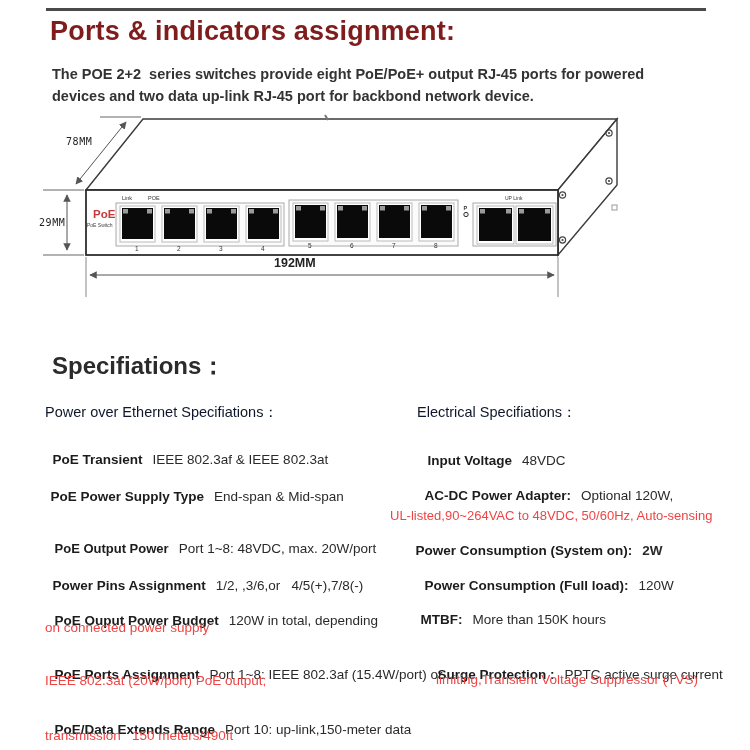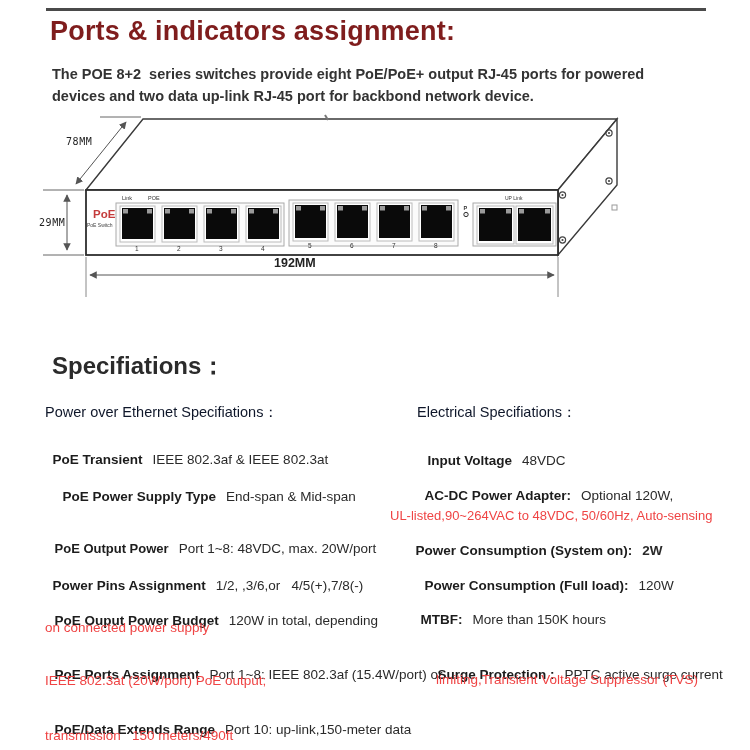--- a/index.html
+++ b/index.html
@@ -22,21 +22,21 @@
   .cont{font-size:13.5px;color:#ef4444;white-space:pre;}
   .small13{font-size:13px;}
   svg text{font-family:"Liberation Sans","DejaVu Sans",sans-serif;}
   svg .cadtxt{font-family:"DejaVu Sans Mono",monospace;letter-spacing:.6px;fill:#222;}
 </style>
 </head>
 <body>
 
 <div class="abs" id="top-rule"></div>
 <h1 class="abs" id="main-heading" style="margin:0">Ports &amp; indicators assignment:</h1>
-<div class="abs intro" id="intro-1">The POE 8+2  series switches provide eight PoE/PoE+ output RJ-45 ports for powered</div>
+<div class="abs intro" id="intro-1">The POE 2+2  series switches provide eight PoE/PoE+ output RJ-45 ports for powered</div>
 <div class="abs intro" id="intro-2">devices and two data up-link RJ-45 port for backbond network device.</div>
 
 <svg class="abs" id="diagram" viewBox="0 0 750 205">
   <defs>
     <marker id="arr" viewBox="0 0 10 10" refX="9" refY="5" markerWidth="7.5" markerHeight="7.5" orient="auto-start-reverse">
       <path d="M0,0 L10,5 L0,10 z" fill="#555"></path>
     </marker>
   </defs>
 
   <polygon points="86,90 143,19 617,19 558,90" fill="#ffffff" stroke="#3a3a3a" stroke-width="1.4"></polygon>
@@ -170,21 +170,21 @@
 </svg>
 
 <h2 class="abs" id="specs-heading" style="margin:0">Specifiations：</h2>
 
 <div class="abs col-title" style="left:45px;top:403px">Power over Ethernet Specifiations：</div>
 
 <div class="abs spec-line" style="left:45px;top:437px">
   <b>PoE Transient</b><span class="val">IEEE 802.3af &amp; IEEE 802.3at</span>
 </div>
 
-<div class="abs spec-line" style="left:55px;top:474px">
+<div class="abs spec-line" style="left:43px;top:474px">
   <b>PoE Power Supply Type</b><span class="val">End-span &amp; Mid-span</span>
 </div>
 
 <div class="abs spec-line" style="left:47px;top:526px">
   <b class="lg">PoE Output Power</b><span class="val">Port 1~8: 48VDC, max. 20W/port</span>
 </div>
 
 <div class="abs spec-line" style="left:45px;top:563px">
   <b>Power Pins Assignment</b><span class="val">1/2, ,3/6,or   4/5(+),7/8(-)</span>
 </div>

